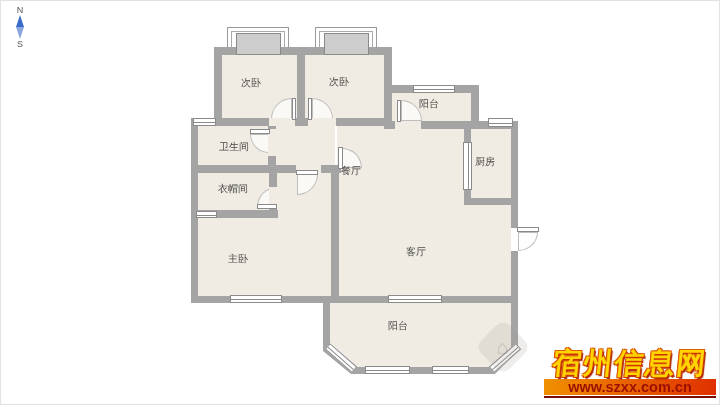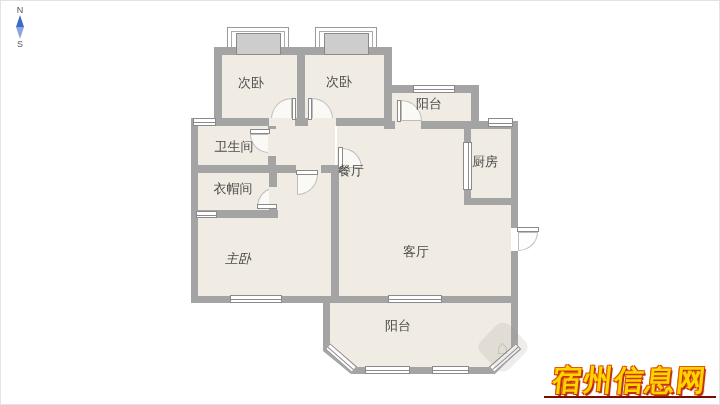--- a/index.html
+++ b/index.html
@@ -12,21 +12,21 @@
   .win::after{content:"";position:absolute;left:0;right:0;top:50%;height:1px;background:#8a8a8a;}
   .winv{position:absolute;background:#ffffff;border:1px solid #8a8a8a;z-index:4;box-sizing:border-box;}
   .winv::after{content:"";position:absolute;top:0;bottom:0;left:50%;width:1px;background:#8a8a8a;}
   .arc{position:absolute;background:#faf9f5;border:1px solid #bdbdbd;z-index:1;box-sizing:border-box;}
   .tl{border-top-left-radius:100%;} .tr{border-top-right-radius:100%;}
   .bl{border-bottom-left-radius:100%;} .br{border-bottom-right-radius:100%;}
   .leaf{position:absolute;background:#fff;border:1px solid #8a8a8a;z-index:4;box-sizing:border-box;}
   .bayout{position:absolute;background:#fff;border:1px solid #9a9a9a;z-index:1;box-sizing:border-box;}
   .bayout::after{content:"";position:absolute;left:3px;top:3px;right:3px;bottom:-2px;border:1px solid #aaa;border-bottom:none;}
   .bayin{position:absolute;background:#cdcdcd;border:1px solid #8a8a8a;z-index:2;box-sizing:border-box;}
-  .rlabel{position:absolute;z-index:6;font-size:13px;color:#4a4a4a;white-space:nowrap;
+  .rlabel{position:absolute;z-index:6;font-size:10px;color:#4a4a4a;white-space:nowrap;
           transform:translate(-50%,-50%);letter-spacing:0px;}
   .poly{position:absolute;z-index:2;}
   .compass{position:absolute;left:8px;top:4px;width:22px;text-align:center;z-index:7;}
   .compass .dir{font-size:9px;color:#555;display:block;line-height:10px;}
   .needle-n{width:0;height:0;margin:0 auto;border-left:4px solid transparent;border-right:4px solid transparent;
             border-bottom:12px solid #3a6bc8;}
   .needle-s{width:0;height:0;margin:0 auto;border-left:4px solid transparent;border-right:4px solid transparent;
             border-top:12px solid #8aa6dc;}
   .wm{position:absolute;right:3px;bottom:6px;z-index:9;width:172px;text-align:center;}
   .wm-title{font-size:29px;font-weight:bold;color:#ffd400;letter-spacing:2px;line-height:30px;
@@ -138,25 +138,26 @@
   <div class="leaf" style="left:516px;top:226px;width:22px;height:5px;"></div>
 
   <span class="rlabel" style="left:250px;top:82px;">次卧</span>
   <span class="rlabel" style="left:338px;top:81px;">次卧</span>
   <span class="rlabel" style="left:428px;top:103px;">阳台</span>
   <span class="rlabel" style="left:484px;top:161px;">厨房</span>
   <span class="rlabel" style="left:233px;top:146px;">卫生间</span>
   <span class="rlabel" style="left:232px;top:188px;">衣帽间</span>
   <span class="rlabel" style="left:350px;top:170px;">餐厅</span>
   <span class="rlabel" style="left:415px;top:251px;">客厅</span>
-  <span class="rlabel" style="left:237px;top:258px;font-style:italic;">主卧</span>
+  <span class="rlabel" style="left:237px;top:258px;">主卧</span>
   <span class="rlabel" style="left:397px;top:325px;">阳台</span>
 
   <div class="logo-faint">
       <span>⌂</span>
     </div>
 
   <div class="wm">
     <div class="wm-title">宿州信息网</div>
+    <div class="wm-bar">www.szxx.com.cn</div>
     <div class="wm-underline"></div>
   </div>
 
 </div>
 
 </body></html>

